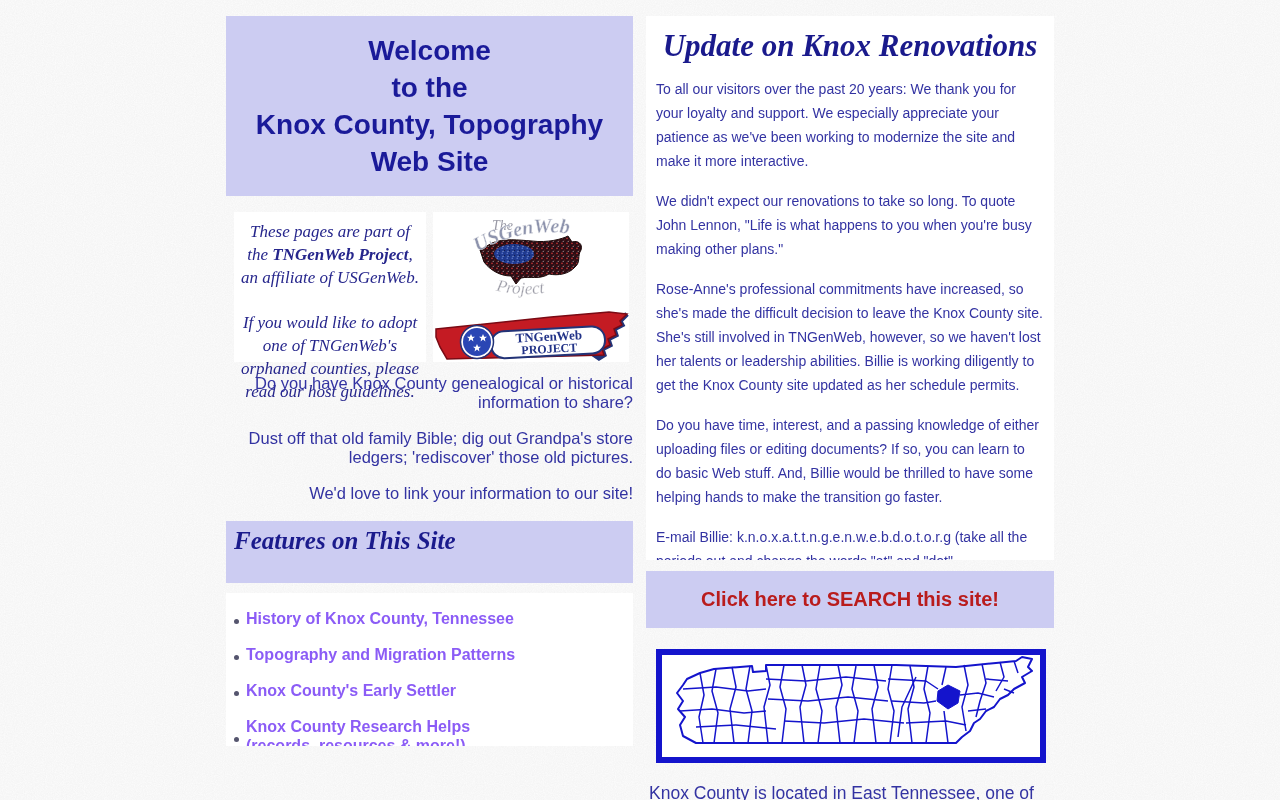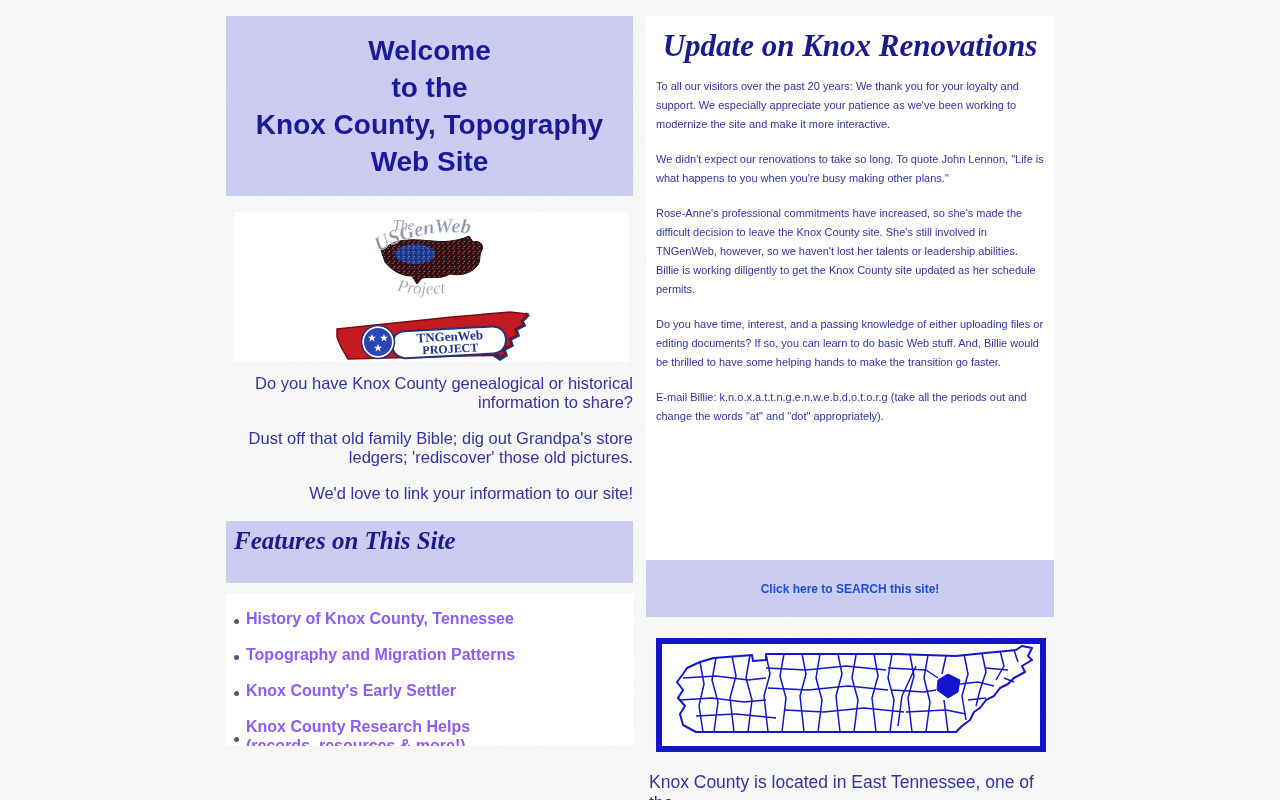--- a/index.html
+++ b/index.html
@@ -57,25 +57,25 @@
   
   .update-box{
     background:#ffffff;height:544px;box-sizing:border-box;
     padding:6px 10px 0 10px;overflow:hidden;
   }
   .update-box h2{
     margin:6px 0 13px;text-align:center;
     font-family:"Liberation Serif", serif;font-style:italic;
     font-size:31px;color:#1a1a8c;
   }
-  .update-box p{margin:0 0 16px;color:#3333a2;font-size:11px;line-height:19px;}
+  .update-box p{margin:0 0 16px;color:#3333a2;font-size:14px;line-height:24px;}
   .search-box{
-    background:#ccccf2;height:57px;
+    background:#ccccf2;margin-top:11px;height:57px;
     display:flex;align-items:center;justify-content:center;
-    color:#1d4ed8;font-weight:bold;font-size:12px;cursor:pointer;
+    color:#b91c1c;font-weight:bold;font-size:20px;cursor:pointer;
   }
   .map-wrap{margin-top:21px;padding-left:10px;}
   .map-wrap svg{display:block;}
   .map-caption{margin-top:20px;padding-left:3px;color:#3333a2;font-size:17.5px;}
 </style>
 </head>
 <body>
 
 <svg class="bg-noise" aria-hidden="true">
   <defs>
@@ -98,20 +98,24 @@
   <div class="col-left">
 
     <div class="welcome-box">
       <div>Welcome</div>
       <div>to the</div>
       <div>Knox County, Topography</div>
       <div>Web Site</div>
     </div>
 
     <div class="note-row">
+      <div class="note-text">
+        <div class="p1"><span>These pages are part of the </span><b>TNGenWeb Project</b><span>, an affiliate of USGenWeb.</span></div>
+        <div class="p2">If you would like to adopt one of TNGenWeb's orphaned counties, please read our host guidelines.</div>
+      </div>
 
       <div class="note-logos">
 
         <svg width="190" height="88" viewBox="0 0 190 88">
           <defs>
             <pattern id="speck" width="5" height="5" patternUnits="userSpaceOnUse">
               <rect width="5" height="5" fill="#2a0d14"></rect>
               <circle cx="1" cy="1.4" r="0.8" fill="#c23333"></circle>
               <circle cx="3.6" cy="3" r="0.7" fill="#5a1a1a"></circle>
               <circle cx="2.2" cy="4.2" r="0.5" fill="#e8d8d8"></circle>

